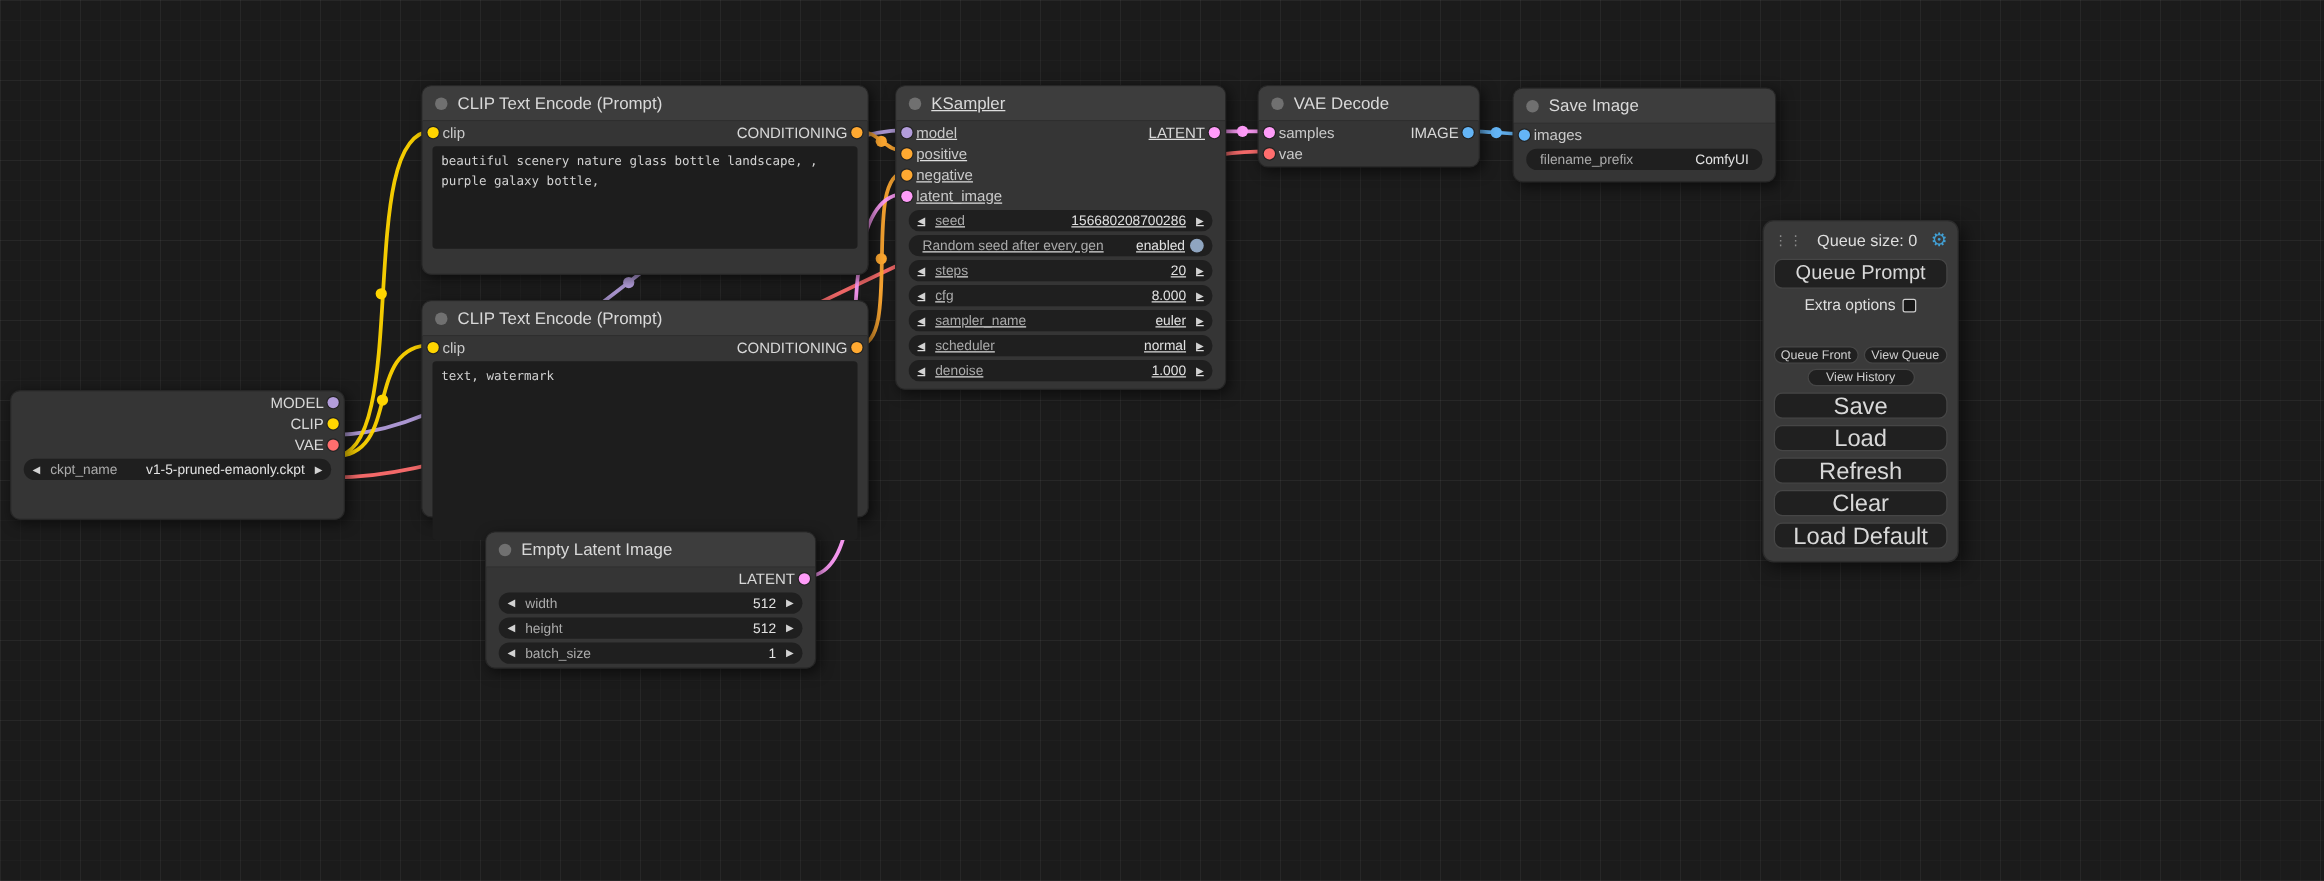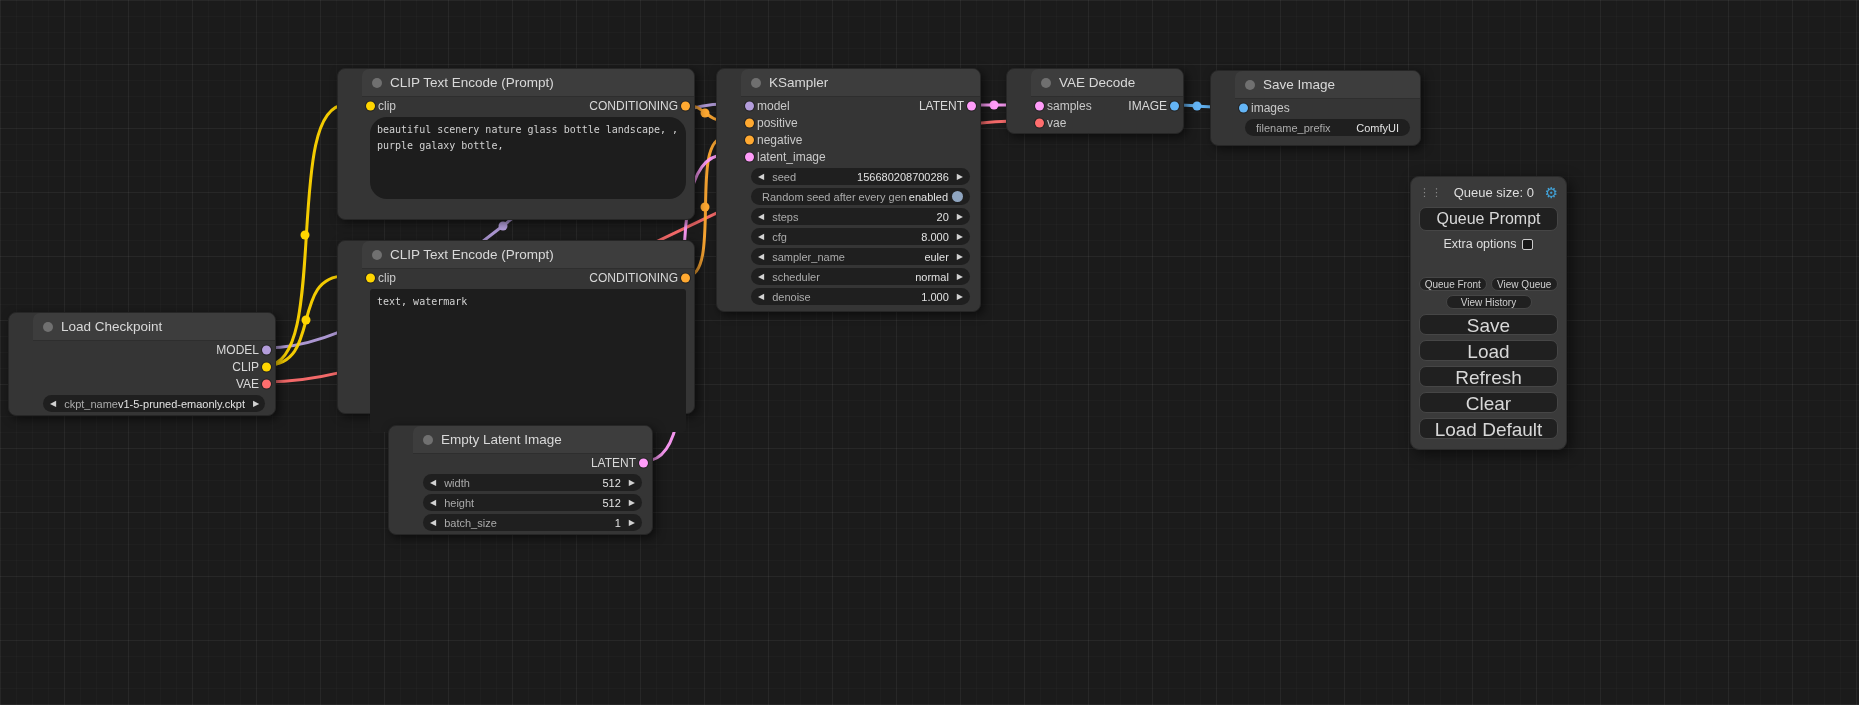--- a/index.html
+++ b/index.html
@@ -21,21 +21,20 @@
   svg.wires { position: absolute; left: 0; top: 0; z-index: 1; }
   svg.wires path { fill: none; stroke-width: 3; opacity: 0.95; }
 
   .node {
     position: absolute; z-index: 2;
     background: #353535;
     border: 1px solid #262626;
     border-radius: 8px;
     box-shadow: 3px 3px 10px rgba(0,0,0,0.55);
     color: #ddd;
-    padding-left: 24px;
   }
   .node-header {
     height: 28px; display: flex; align-items: center; gap: 8px;
     padding: 0 10px; background: #3d3d3d;
     border-radius: 7px 7px 0 0; border-bottom: 1px solid #2e2e2e;
   }
   .title-dot { width: 10px; height: 10px; border-radius: 50%; background: #707070; flex: 0 0 auto; }
   .node-title { font-size: 13.5px; color: #d9d9d9; white-space: nowrap; }
 
   .slot-row {
@@ -120,24 +119,20 @@
     <circle cx="306" cy="320" r="4.5" fill="#FFD500"></circle>
     <circle cx="636" cy="252" r="4.5" fill="#FF6E6E"></circle>
     <circle cx="705" cy="113" r="4.5" fill="#FFA931"></circle>
     <circle cx="705" cy="207" r="4.5" fill="#FFA931"></circle>
     <circle cx="684" cy="308" r="4.5" fill="#FF9CF9"></circle>
     <circle cx="994" cy="105" r="4.5" fill="#FF9CF9"></circle>
     <circle cx="1197" cy="106" r="4.5" fill="#64B5F6"></circle>
   </svg>
 
   <div class="node" style="left:8px; top:312px; width:268px; height:104px;">
-    <div class="node-header">
-      <span class="title-dot"></span>
-      <span class="node-title">Load Checkpoint</span>
-    </div>
     <div class="slot-row">
       <span class="out-label">MODEL</span>
       <span class="dot out" style="background: rgb(179, 157, 219);"></span>
     </div>
     <div class="slot-row">
       <span class="out-label">CLIP</span>
       <span class="dot out" style="background: rgb(255, 213, 0);"></span>
     </div>
     <div class="slot-row">
       <span class="out-label">VAE</span>
@@ -155,21 +150,21 @@
     <div class="node-header">
       <span class="title-dot"></span>
       <span class="node-title">CLIP Text Encode (Prompt)</span>
     </div>
     <div class="slot-row">
       <span class="dot in" style="background: rgb(255, 213, 0);"></span>
       <span class="in-label">clip</span>
       <span class="out-label">CONDITIONING</span>
       <span class="dot out" style="background: rgb(255, 169, 49);"></span>
     </div>
-    <div class="node-text" style="height:82px;border-radius:17px;">beautiful scenery nature glass bottle landscape, , purple galaxy bottle,</div>
+    <div class="node-text" style="height:82px;">beautiful scenery nature glass bottle landscape, , purple galaxy bottle,</div>
   </div>
 
   <div class="node" style="left:337px; top:240px; width:358px; height:174px;">
     <div class="node-header">
       <span class="title-dot"></span>
       <span class="node-title">CLIP Text Encode (Prompt)</span>
     </div>
     <div class="slot-row">
       <span class="dot in" style="background: rgb(255, 213, 0);"></span>
       <span class="in-label">clip</span>
@@ -201,21 +196,21 @@
       <span class="arrow">▶</span>
     </div>
     <div class="widget">
       <span class="arrow">◀</span>
       <span class="w-label">batch_size</span>
       <span class="w-value">1</span>
       <span class="arrow">▶</span>
     </div>
   </div>
 
-  <div class="node" style="left:716px; top:68px; width:265px; height:244px;">
+  <div class="node" style="left:716px; top:68px; width:265px; height:244px;text-decoration:underline;">
     <div class="node-header">
       <span class="title-dot"></span>
       <span class="node-title">KSampler</span>
     </div>
     <div class="slot-row">
       <span class="dot in" style="background: rgb(179, 157, 219);"></span>
       <span class="in-label">model</span>
       <span class="out-label">LATENT</span>
       <span class="dot out" style="background: rgb(255, 156, 249);"></span>
     </div>

